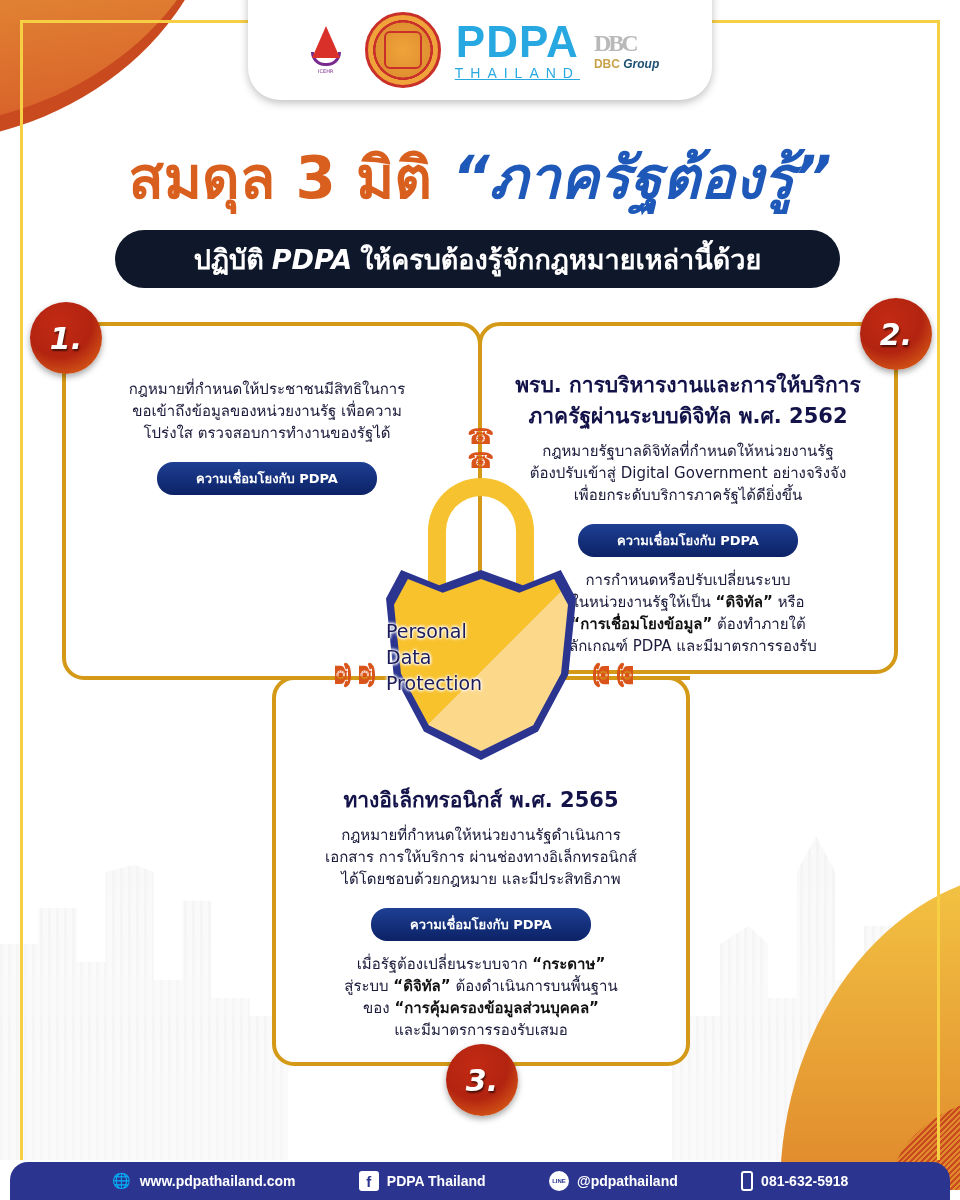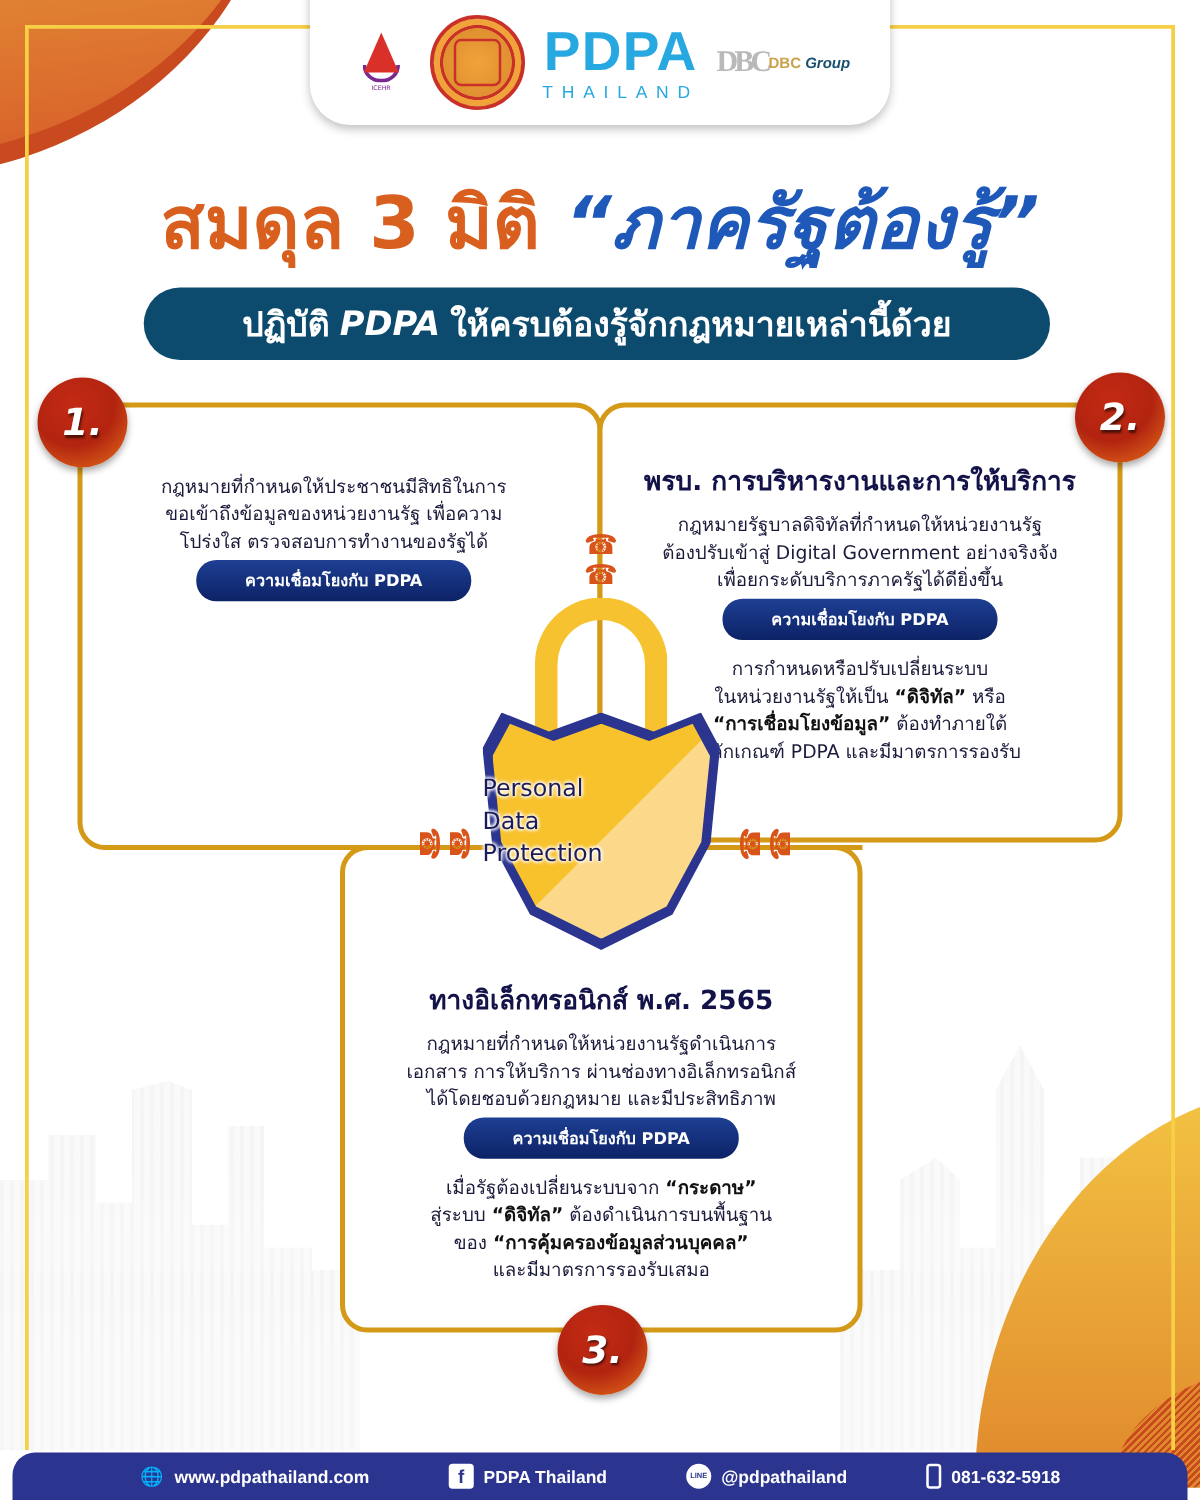--- a/index.html
+++ b/index.html
@@ -57,59 +57,59 @@
   .logo-icehr .lbl { font-size: 5px; color: #7a2a8f; font-family: "DejaVu Sans", sans-serif; margin-top: 2px; }
   .logo-tu {
     width: 76px; height: 76px; border-radius: 50%;
     background: radial-gradient(circle, #f0a33a 0%, #e09030 55%, #c9302a 56%, #c9302a 60%, #f0a33a 61%);
     border: 3px solid #c9302a;
     display: flex; align-items: center; justify-content: center;
   }
   .logo-tu .inner { width: 38px; height: 38px; border: 2px solid #c9302a; border-radius: 6px; }
   .logo-pdpa { display:flex; flex-direction:column; align-items:center; line-height: 1; }
   .logo-pdpa .big { font-family: "Liberation Sans", sans-serif; font-weight: 700; font-size: 44px; color: #27a8e0; letter-spacing: 1px; }
-  .logo-pdpa .small { font-family: "Liberation Sans", sans-serif; font-size: 14px; color: #27a8e0; letter-spacing: 7px; margin-top: 2px; }
-  .logo-dbc { display:flex; flex-direction:row; align-items:center; }
+  .logo-pdpa .small { font-family: "Liberation Sans", sans-serif; font-size: 14px; color: #27a8e0; letter-spacing: 7px; margin-top: 2px; text-decoration: underline; }
+  .logo-dbc { display:flex; flex-direction:column; align-items:flex-start; }
   .logo-dbc .mark { font-family: "Liberation Serif", serif; font-size: 24px; color: #b9b9b9; font-weight: 700; letter-spacing: -3px; }
   .logo-dbc .txt { font-family: "Liberation Sans", sans-serif; font-size: 12px; font-weight: 700; }
   .logo-dbc .txt .d { color: #c9a24a; }
   .logo-dbc .txt .g { color: #1b4f72; font-style: italic; }
 
   
   .main-title {
     position: absolute; left: 0; right: 0; top: 138px; text-align: center;
     font-family: "DejaVu Sans", sans-serif; font-weight: 700; font-size: 58px; line-height: 80px;
     white-space: nowrap;
   }
   .main-title .t1 { color: #d95f1e; }
   .main-title .t2 { color: #1e58b8; font-style: italic; }
   .sub-pill {
     position: absolute; left: 115px; top: 230px; width: 725px; height: 58px;
-    background: #0c4a6e; border-radius: 29px;
+    background: #0f172a; border-radius: 29px;
     color: #fff; font-weight: 700; font-size: 27px;
     display: flex; align-items: center; justify-content: center;
     white-space: nowrap;
   }
   .sub-pill .em { font-style: italic; margin: 0 8px; }
 
   
   .box {
     position: absolute; background: #fff;
     border: 4px solid #d49a17; border-radius: 22px;
     text-align: center;
   }
   .box1 { left: 62px; top: 322px; width: 420px; height: 358px; }
   .box2 { left: 478px; top: 322px; width: 420px; height: 352px; }
   .box3 { left: 272px; top: 676px; width: 418px; height: 390px; }
   .box h2 { font-size: 21px; font-weight: 700; color: #13134a; line-height: 31px; }
   .box p.desc { font-size: 15px; color: #1a1a3a; line-height: 22px; margin-top: 8px; }
   .box p.link { font-size: 15px; color: #1a1a3a; line-height: 22px; margin-top: 12px; }
   .box b { font-weight: 700; color: #111; }
   .pill {
-    display: inline-block; margin-top: 4px;
+    display: inline-block; margin-top: 18px;
     background: linear-gradient(180deg, #1e3f93 0%, #0c2266 100%);
     color: #fff; font-size: 13px; font-weight: 700;
     padding: 6px 24px; border-radius: 16px; min-width: 220px;
   }
   .box1 .inner { padding: 44px 20px 0 10px; }
   .box2 .inner { padding: 44px 10px 0 10px; }
   .box3 .inner { padding: 74px 14px 0 14px; }
 
   
   .badge {
@@ -220,20 +220,21 @@
       <span>โปร่งใส ตรวจสอบการทำงานของรัฐได้</span>
     </p>
     <div class="pill">ความเชื่อมโยงกับ PDPA</div>
   </div>
 </div>
 
 <div class="box box2">
   <div class="inner">
     <h2>
       <span>พรบ. การบริหารงานและการให้บริการ</span><br>
+      <span>ภาครัฐผ่านระบบดิจิทัล พ.ศ. 2562</span>
     </h2>
     <p class="desc">
       <span>กฎหมายรัฐบาลดิจิทัลที่กำหนดให้หน่วยงานรัฐ</span><br>
       <span>ต้องปรับเข้าสู่ Digital Government อย่างจริงจัง</span><br>
       <span>เพื่อยกระดับบริการภาครัฐได้ดียิ่งขึ้น</span>
     </p>
     <div class="pill">ความเชื่อมโยงกับ PDPA</div>
     <p class="link">
       <span>การกำหนดหรือปรับเปลี่ยนระบบ</span><br>
       <span>ในหน่วยงานรัฐให้เป็น </span><b>“ดิจิทัล”</b><span> หรือ</span><br>

